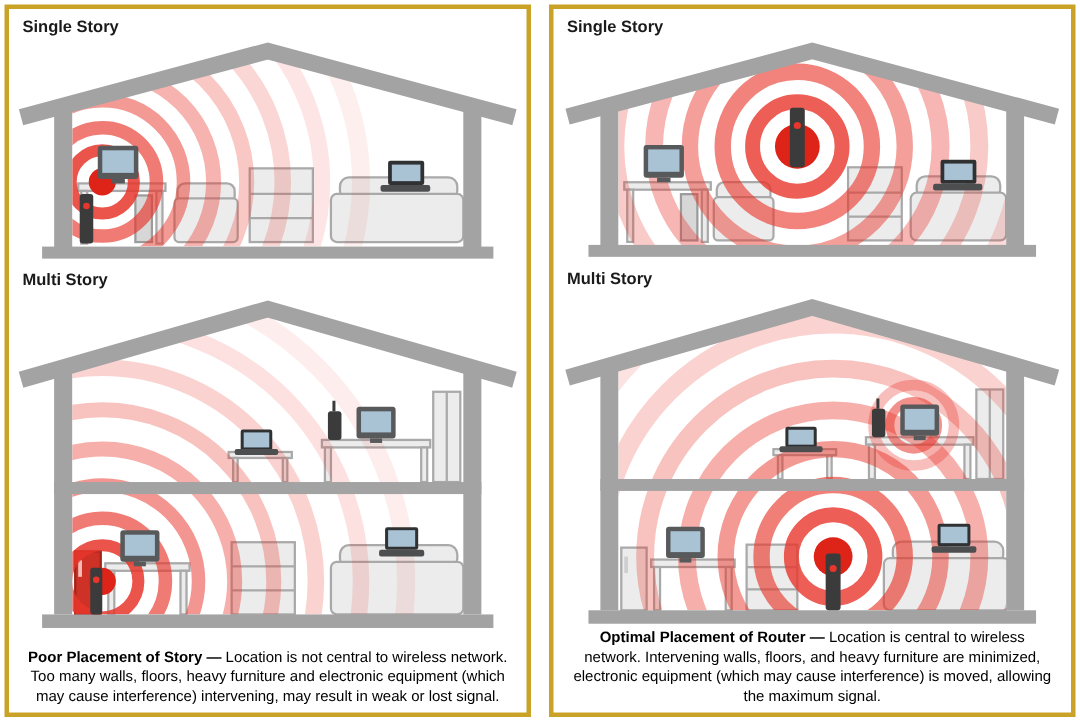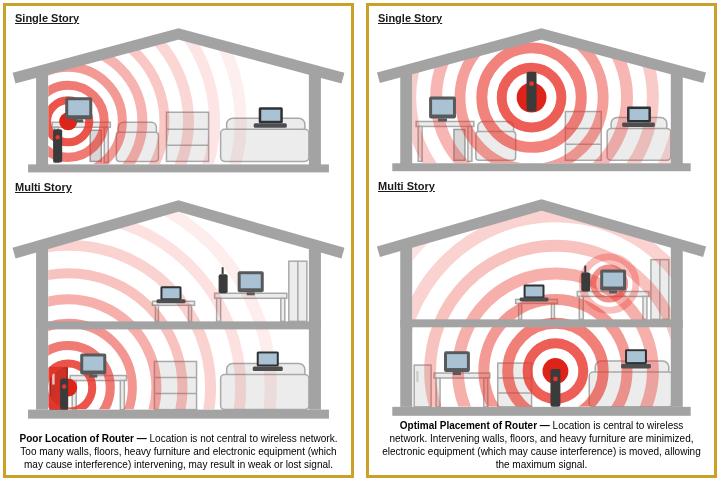--- a/index.html
+++ b/index.html
@@ -7,21 +7,21 @@
   body {
     width: 720px; height: 481px; background: #ffffff;
     font-family: "Liberation Sans", sans-serif;
   }
   .page { display: flex; gap: 12px; padding: 3px; width: 720px; height: 481px; }
   .panel {
     flex: 1 1 0; border: 3px solid #C9A227; background: #fff;
     display: flex; flex-direction: column; overflow: hidden;
   }
   .story-label {
-    font-size: 11px; font-weight: bold; text-decoration: underline;
+    font-size: 11px; font-weight: bold; 
     color: #1a1a1a; margin: 6px 0 2px 9px;
   }
   .house { display: block; width: 100%; height: auto; }
   .caption {
     margin: auto 4px 4px; padding: 0 8px; font-size: 10px; line-height: 1.3;
     text-align: center; color: #000;
   }
   .caption b { font-weight: bold; }
   
   .furn  { fill: #ECECEC; stroke: #A9A9A9; stroke-width: 1.5; }
@@ -166,21 +166,21 @@
           <rect x="83" y="179" width="8" height="3" fill="#58595B"></rect>
         </g>
         <g>
           <rect x="250" y="156" width="22" height="15" rx="1.5" fill="#2F3133"></rect>
           <rect x="252" y="158" width="18" height="11" class="screen"></rect>
           <rect x="246" y="171" width="30" height="4.5" rx="1.5" fill="#4C4E50"></rect>
         </g>
       </g>
     </svg>
 
-    <p class="caption"><b>Poor Location of Router — </b><span>Location is not central to wireless network. Too many walls, floors, heavy furniture and electronic equipment (which may cause interference) intervening, may result in weak or lost signal.</span></p>
+    <p class="caption"><b>Poor Placement of Story — </b><span>Location is not central to wireless network. Too many walls, floors, heavy furniture and electronic equipment (which may cause interference) intervening, may result in weak or lost signal.</span></p>
   </section>
 
   <section class="panel" style="border-color: rgb(201, 162, 39);">
     <div class="story-label">Single Story</div>
 
     <svg class="house" viewBox="0 0 344 149">
       <defs>
           <clipPath id="cpB">
             <polygon points="42,46 172,11 302,46 302,138 42,138"></polygon>
           </clipPath>

